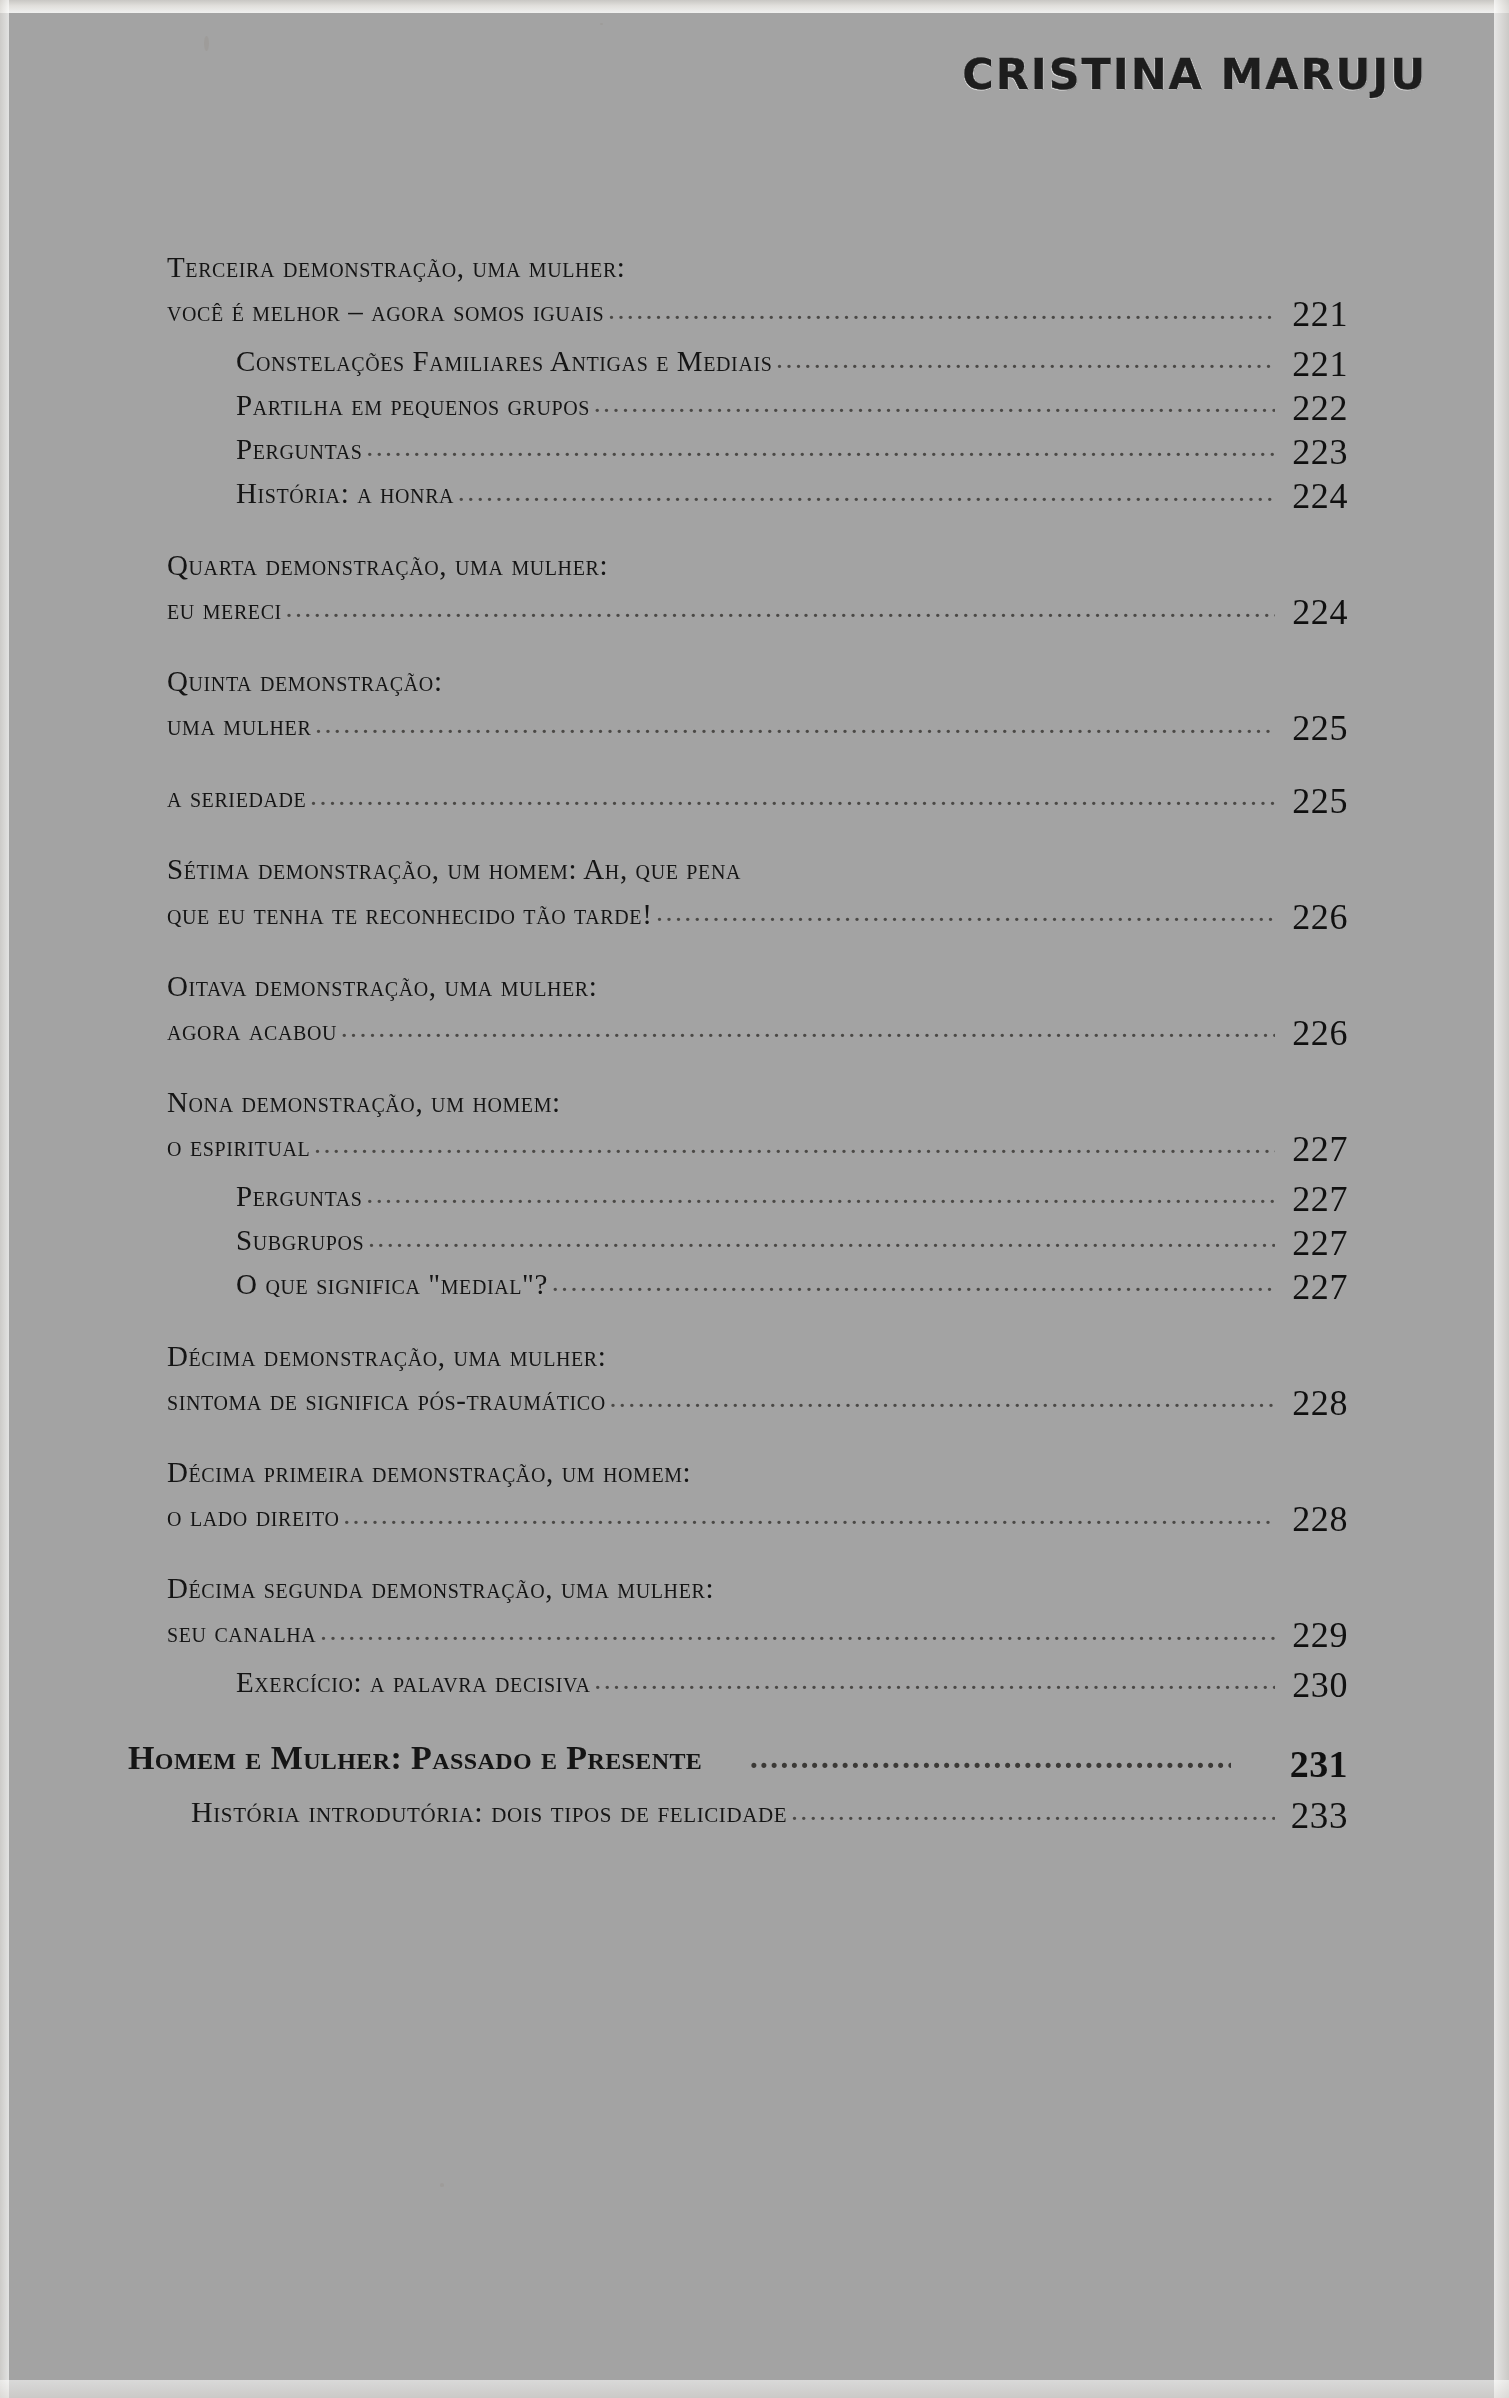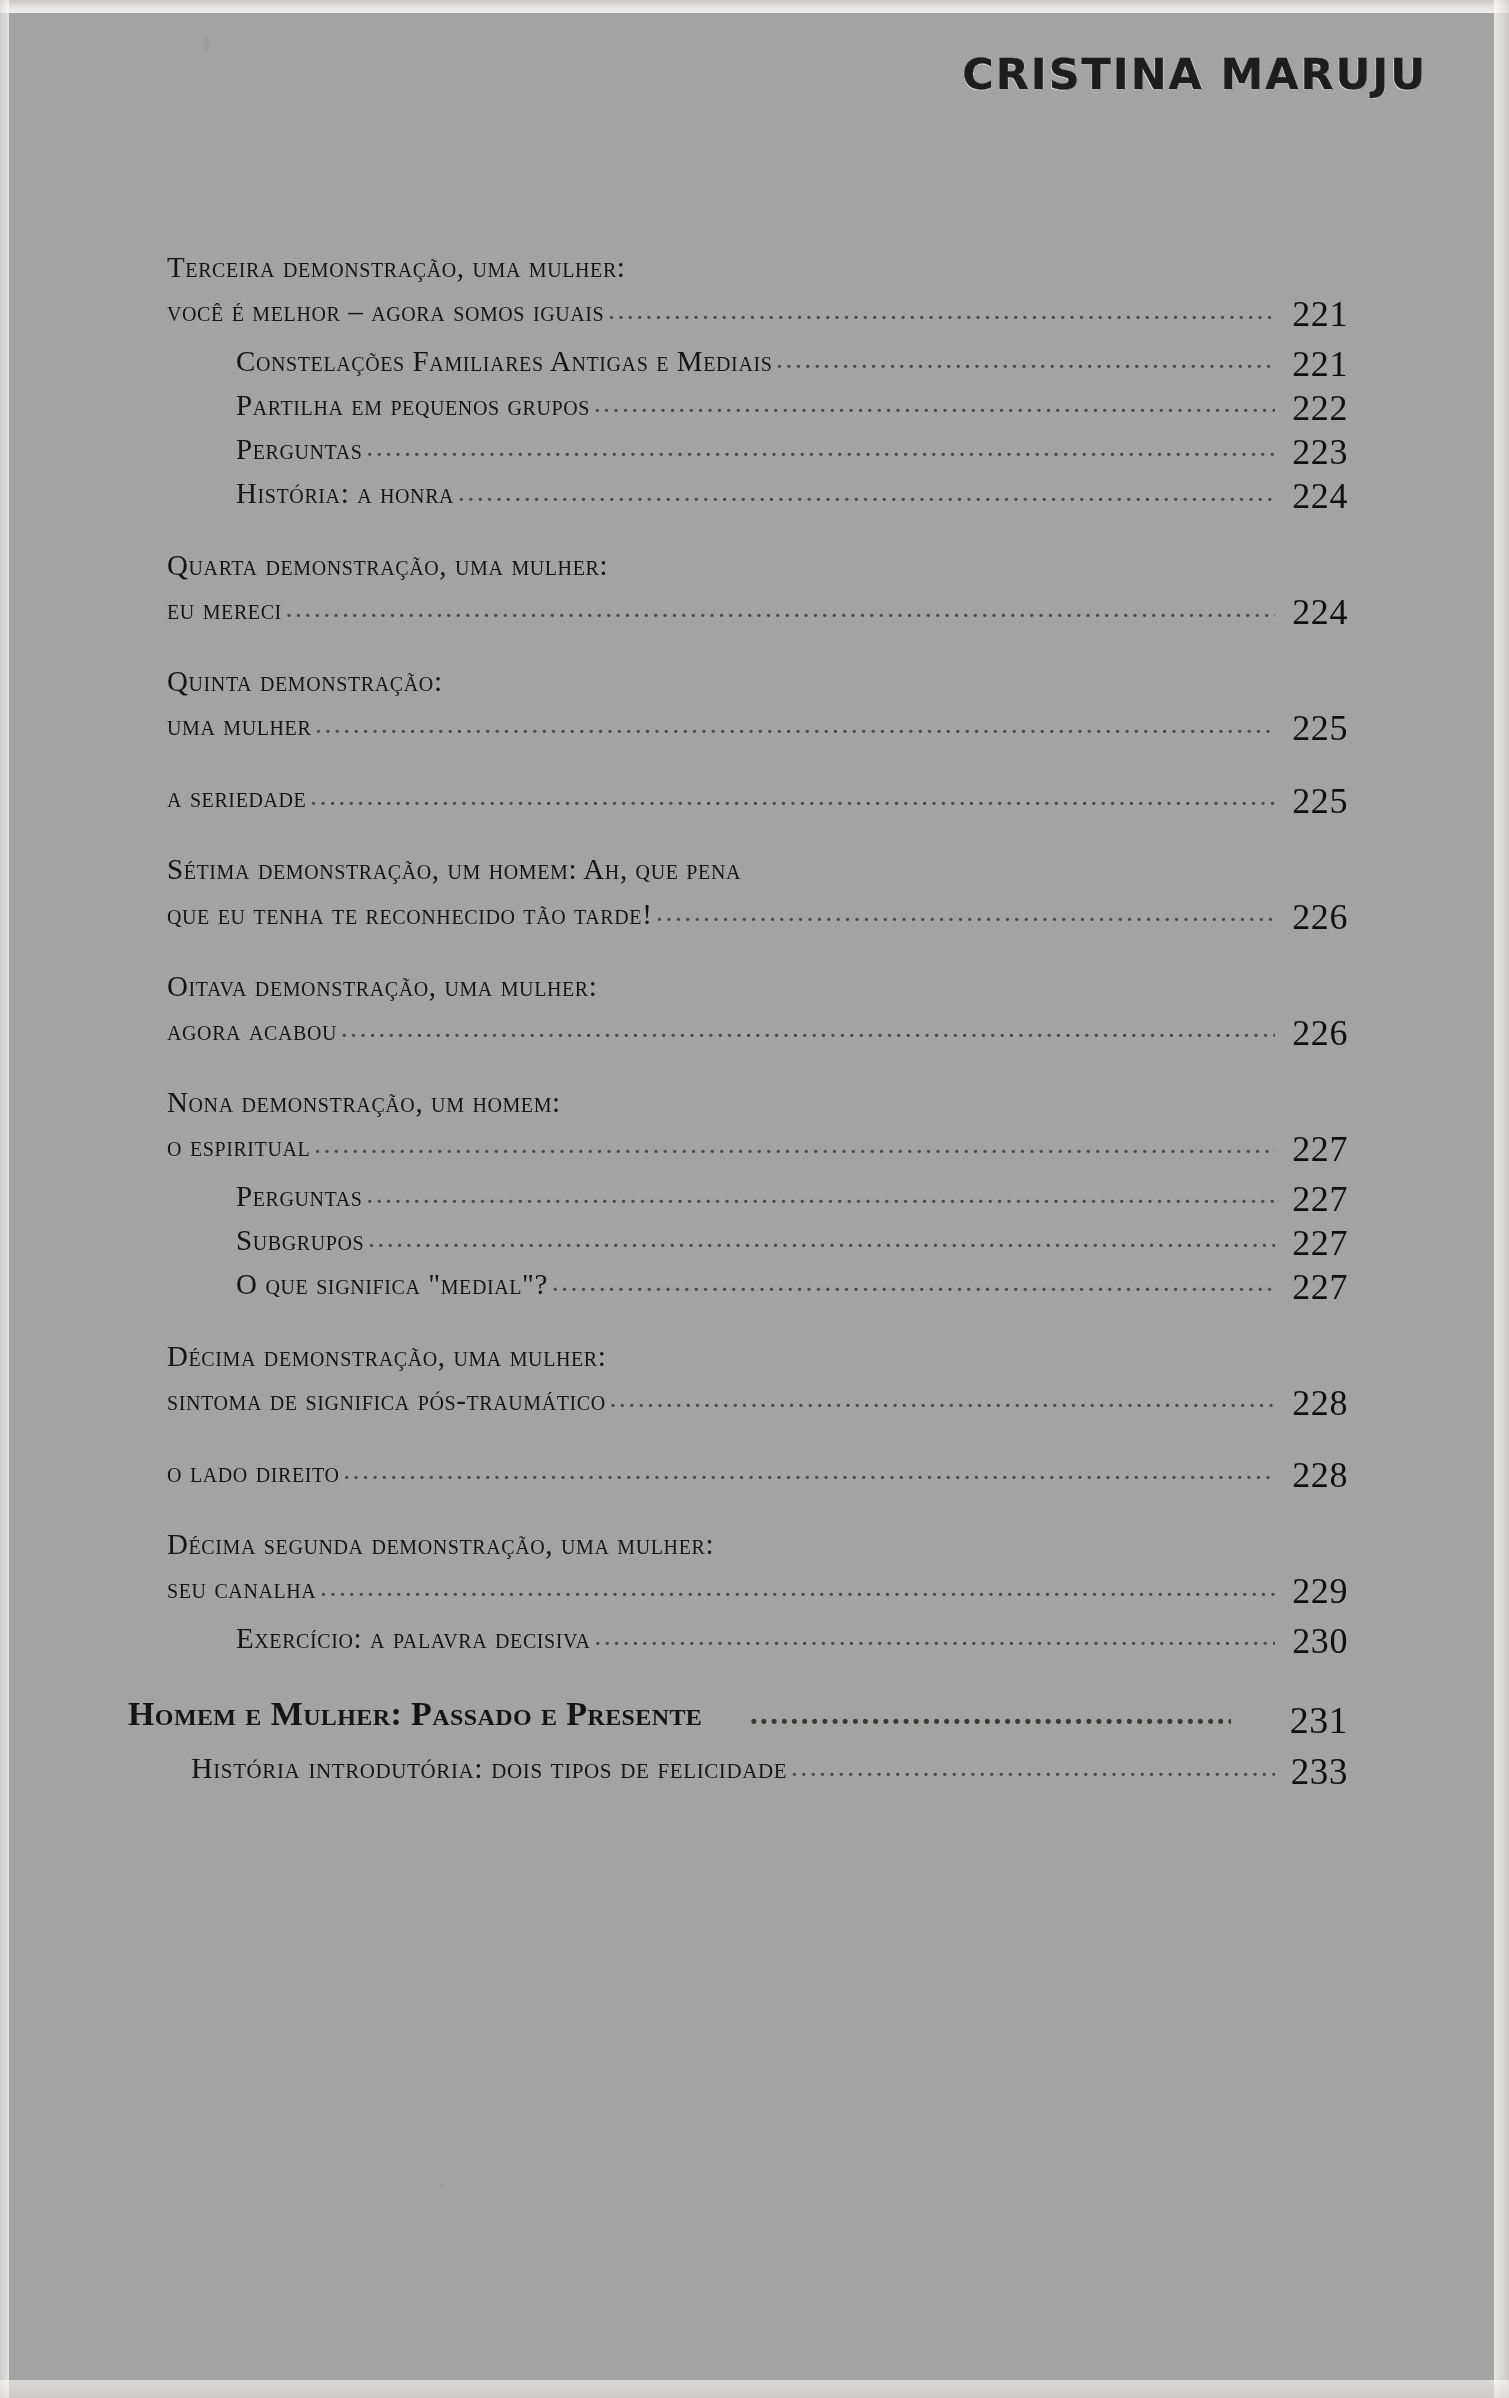--- a/index.html
+++ b/index.html
@@ -148,21 +148,21 @@
   
   .entry.major {
     font-size: 34px;
     font-weight: 700;
     margin-left: -39px;
     letter-spacing: 0.4px;
     gap: 44px;
   }
   .entry.major .pagenum {
     font-size: 38px;
-    font-weight: 400;
+    font-weight: 700;
   }
   .entry.major .leader::after {
     font-size: 31px;
     color: #3b3936;
   }
 
   .entry.sub-major {
     font-size: 30px;
     margin-left: 24px;
   }
@@ -281,20 +281,21 @@
       </div>
       <div class="group">
         <div class="entry-title lvl-1">Décima demonstração, uma mulher:</div>
         <div class="entry lvl-1">
           <span class="label">sintoma de significa pós-traumático</span>
           <span class="leader"></span>
           <span class="pagenum">228</span>
         </div>
       </div>
       <div class="group">
+        <div class="entry-title lvl-1">Décima primeira demonstração, um homem:</div>
         <div class="entry lvl-1">
           <span class="label">o lado direito</span>
           <span class="leader"></span>
           <span class="pagenum">228</span>
         </div>
       </div>
       <div class="group">
         <div class="entry-title lvl-1">Décima segunda demonstração, uma mulher:</div>
         <div class="entry lvl-1">
           <span class="label">seu canalha</span>

